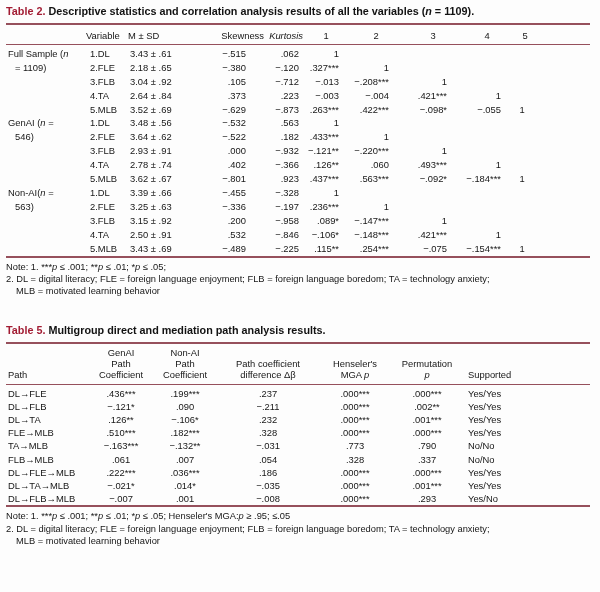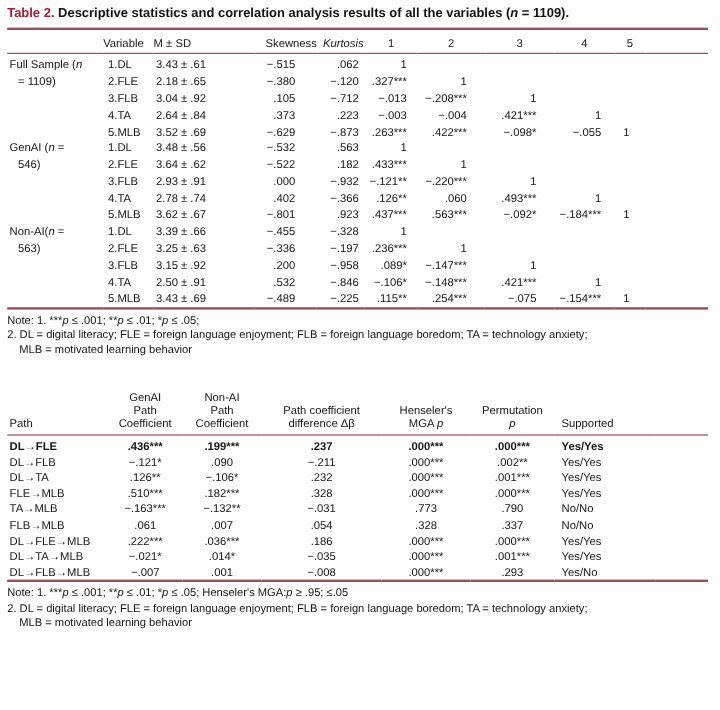--- a/index.html
+++ b/index.html
@@ -55,21 +55,21 @@
   .t5sec{margin-top:24px;}
   .t5 thead th{
     border-bottom:1px solid var(--rule);
     line-height:11.3px;padding:3px 0 3px 0;text-align:center;
   }
   .t5 thead th.left{text-align:left;padding-left:2px;}
   .t5 thead th.sup{text-align:left;padding-left:6px;}
   .t5 td{text-align:center;line-height:13.2px;}
   .t5 td.path{text-align:left;padding-left:2px;}
   .t5 td.sup{text-align:left;padding-left:6px;}
-  .t5 tbody tr:first-child td{padding-top:2px;font-weight:bold;}
+  .t5 tbody tr:first-child td{padding-top:2px;}
   
   .notes{font-size:9.3px;line-height:12.4px;margin-top:3px;color:#161616;}
   .note-line{white-space:nowrap;}
   .note-line.indent{padding-left:10px;}
 </style>
 </head>
 <body>
 
 <div class="page">
 
@@ -308,20 +308,24 @@
     </table>
 
     <div class="notes" id="t2-notes">
         <div class="note-line">Note: 1. ***<i>p</i> ≤ .001; **<i>p</i> ≤ .01; *<i>p</i> ≤ .05;</div>
         <div class="note-line">2. DL = digital literacy; FLE = foreign language enjoyment; FLB = foreign language boredom; TA = technology anxiety;</div>
         <div class="note-line indent">MLB = motivated learning behavior</div>
       </div>
   </section>
 
   <section class="tbl t5sec">
+    <div class="caption">
+      <span class="cap-label">Table 5.</span>
+      <span class="cap-text">Multigroup direct and mediation path analysis results.</span>
+    </div>
 
     <table class="t5">
       <colgroup>
         <col style="width:84px">
           <col style="width:62px">
           <col style="width:66px">
         <col style="width:100px">
           <col style="width:74px">
           <col style="width:70px">
         <col style="width:84px">

